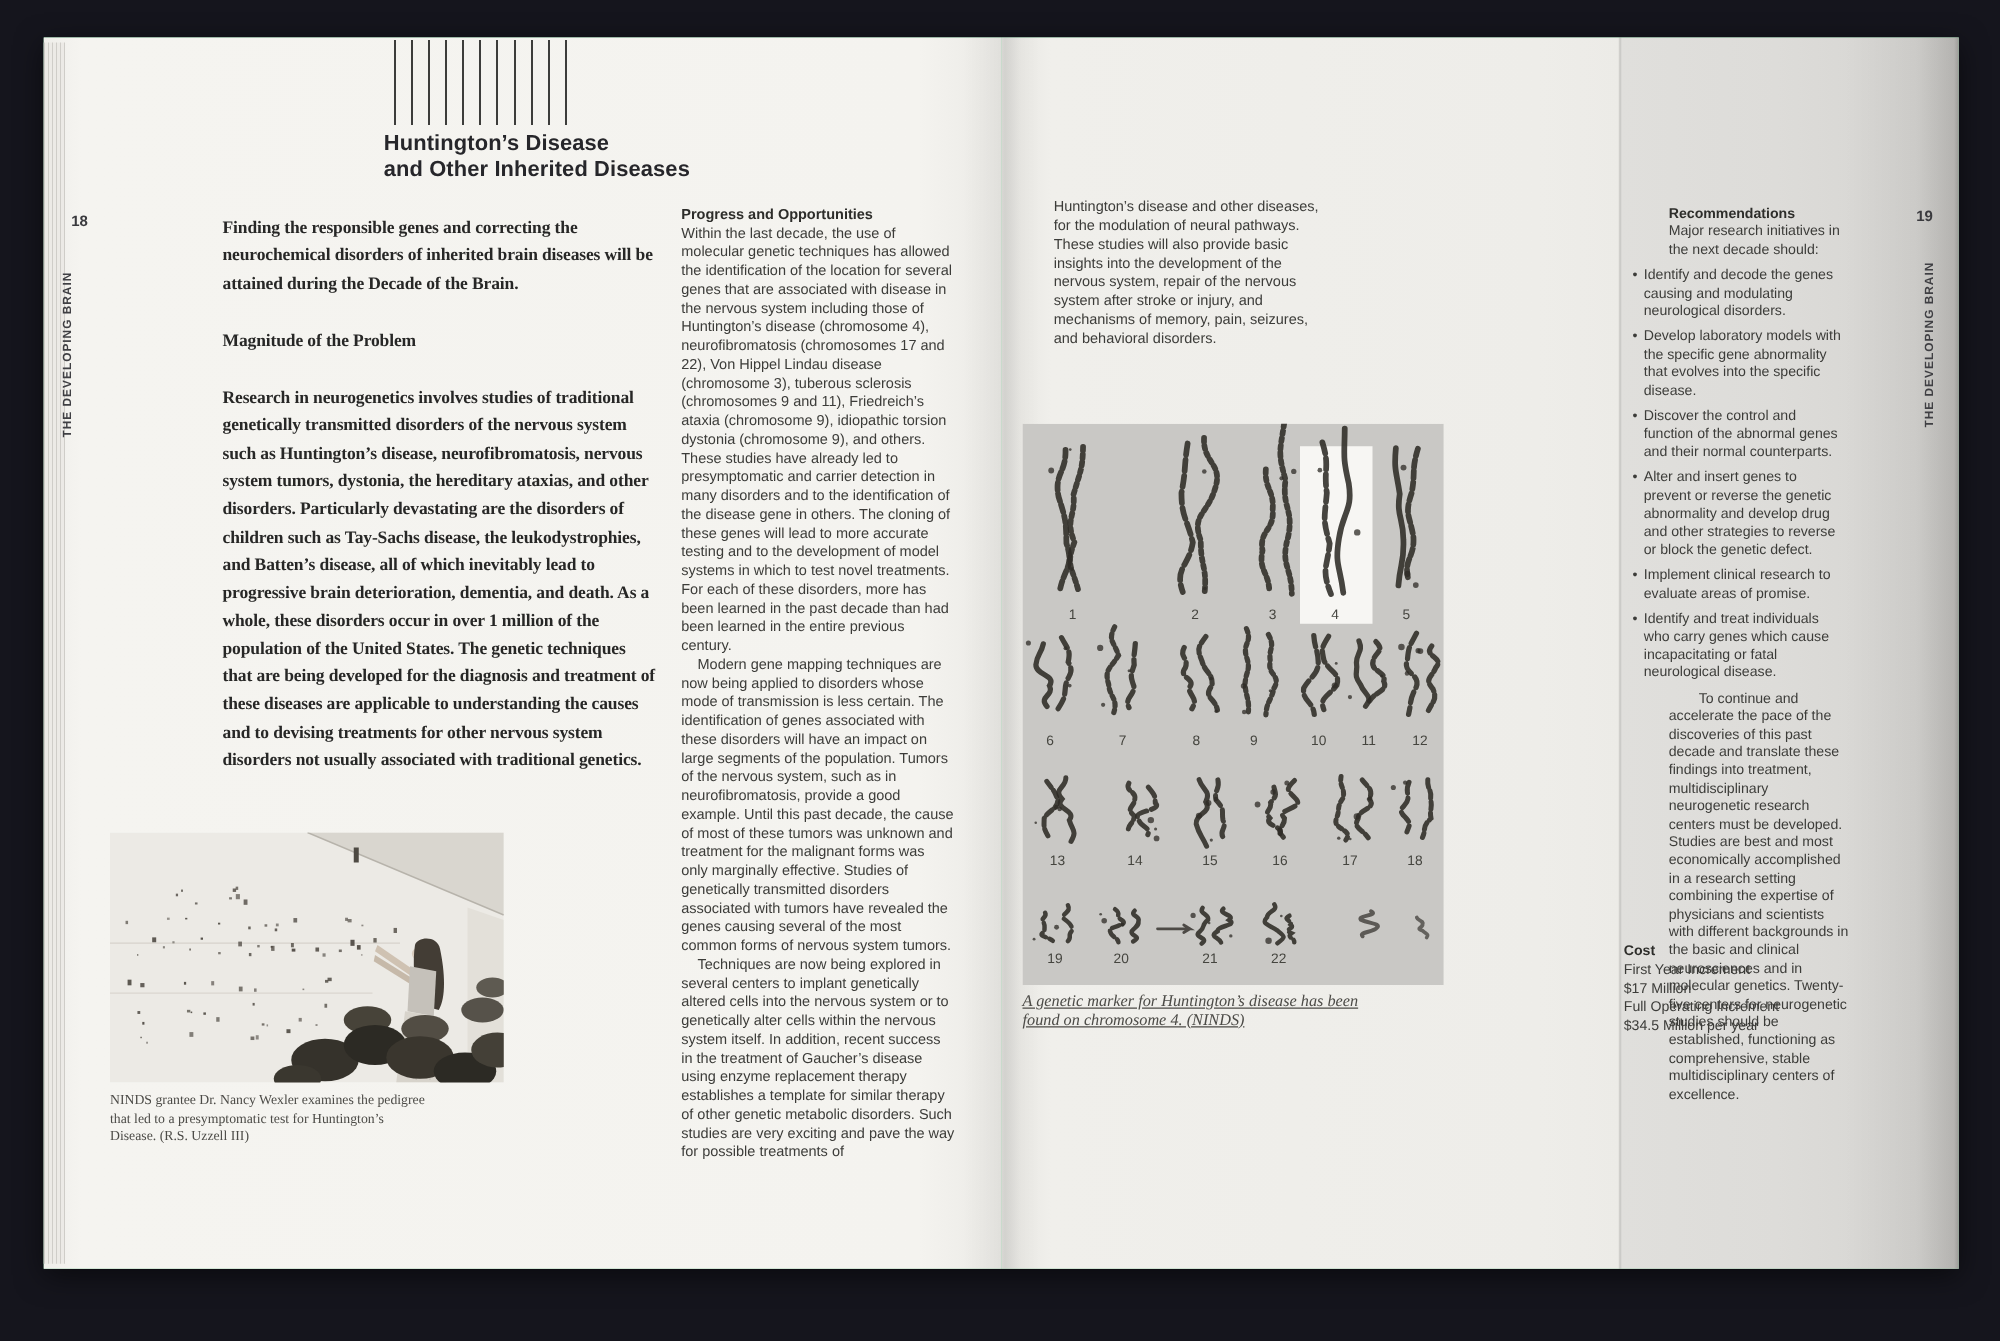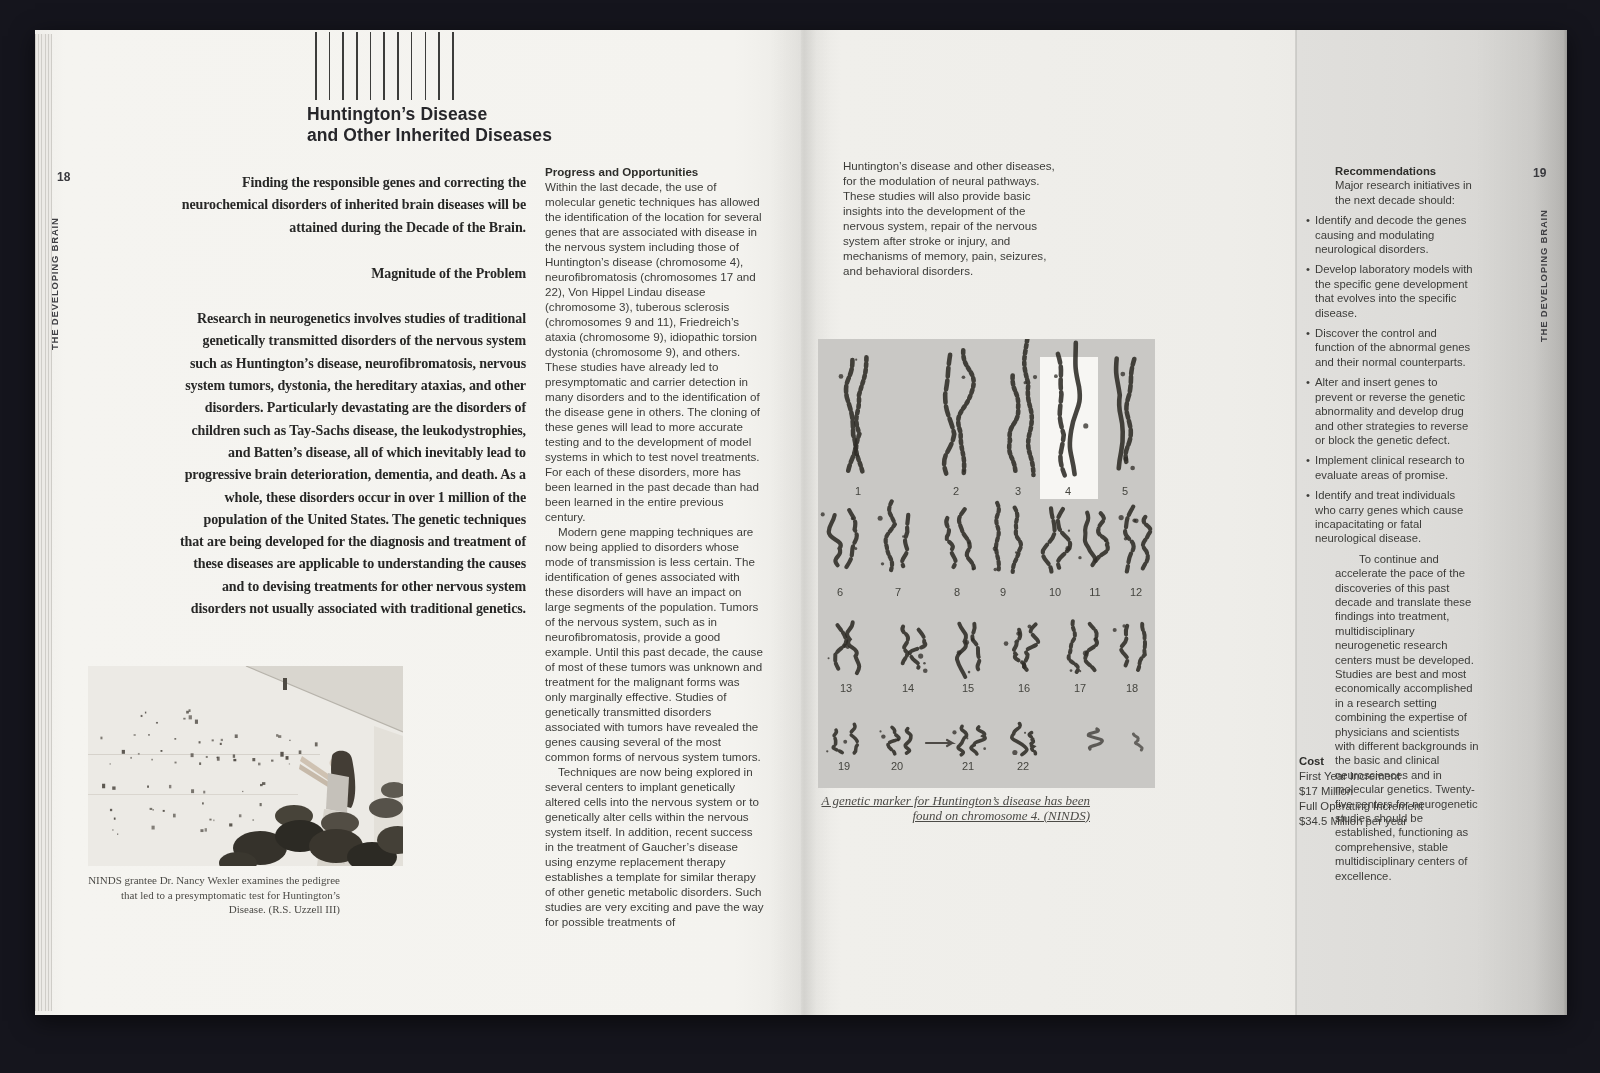--- a/index.html
+++ b/index.html
@@ -1,18 +1,18 @@
 <!DOCTYPE html>
 <html><head>
 <meta charset="utf-8">
 <style>
   html,body{margin:0;padding:0;background:#15151d;width:1600px;height:1073px;overflow:hidden;}
   .abs{position:absolute;}
   .sans{font-family:"Liberation Sans",sans-serif;}
-  .serif{font-family:"Liberation Serif",serif;text-align:right;}
+  .serif{font-family:"Liberation Serif",serif;}
 
   .spread{position:absolute;left:35px;top:30px;width:1532px;height:985px;
     background:#86efac;box-shadow:0 6px 22px rgba(0,0,0,0.55);}
   .page-left-bg{left:0;top:0;width:766px;height:985px;
     background:linear-gradient(90deg,#efeeea 0,#f5f4f0 30px,#f4f3ef 700px,#ebeae6 766px);}
   .page-right-bg{left:766px;top:0;width:766px;height:985px;
     background:linear-gradient(90deg,#e6e5e1 0,#f0efeb 40px,#eeedE9 430px,#ecebe7 494px,#e0dfdc 496px,#dddcd9 620px,#d6d5d2 730px,#cfcecb 766px);}
   .stack-edge{left:0;top:4px;width:17px;height:977px;
     background:repeating-linear-gradient(90deg,#cfcdc8 0 1px,#eceae6 1px 3.2px);}
   .gutter{left:735px;top:0;width:62px;height:985px;
@@ -336,21 +336,21 @@
         <path d="M 108 404 L 134 404 L 129 401 M 134 404 L 129 407" fill="none" stroke="#2e2b26" stroke-width="2.2" stroke-linecap="round" opacity="0.8"></path>
       </g>
   </svg>
   <div class="abs karyo-caption serif">A genetic marker for Huntington’s disease has been found on chromosome 4. (NINDS)</div>
 
   <div class="abs rec-col sans">
     <p class="col-heading">Recommendations</p>
     <p>Major research initiatives in the next decade should:</p>
     <ul>
       <li>Identify and decode the genes causing and modulating neurological disorders.</li>
-      <li>Develop laboratory models with the specific gene development that evolves into the specific disease.</li>
+      <li>Develop laboratory models with the specific gene abnormality that evolves into the specific disease.</li>
       <li>Discover the control and function of the abnormal genes and their normal counterparts.</li>
       <li>Alter and insert genes to prevent or reverse the genetic abnormality and develop drug and other strategies to reverse or block the genetic defect.</li>
       <li>Implement clinical research to evaluate areas of promise.</li>
       <li>Identify and treat individuals who carry genes which cause incapacitating or fatal neurological disease.</li>
     </ul>
     <p class="rec-closing">To continue and accelerate the pace of the discoveries of this past decade and translate these findings into treatment, multidisciplinary neurogenetic research centers must be developed. Studies are best and most economically accomplished in a research setting combining the expertise of physicians and scientists with different backgrounds in the basic and clinical neurosciences and in molecular genetics. Twenty-five centers for neurogenetic studies should be established, functioning as comprehensive, stable multidisciplinary centers of excellence.</p>
   </div>
 
   <div class="abs cost-col sans">
     <p class="col-heading">Cost</p>

